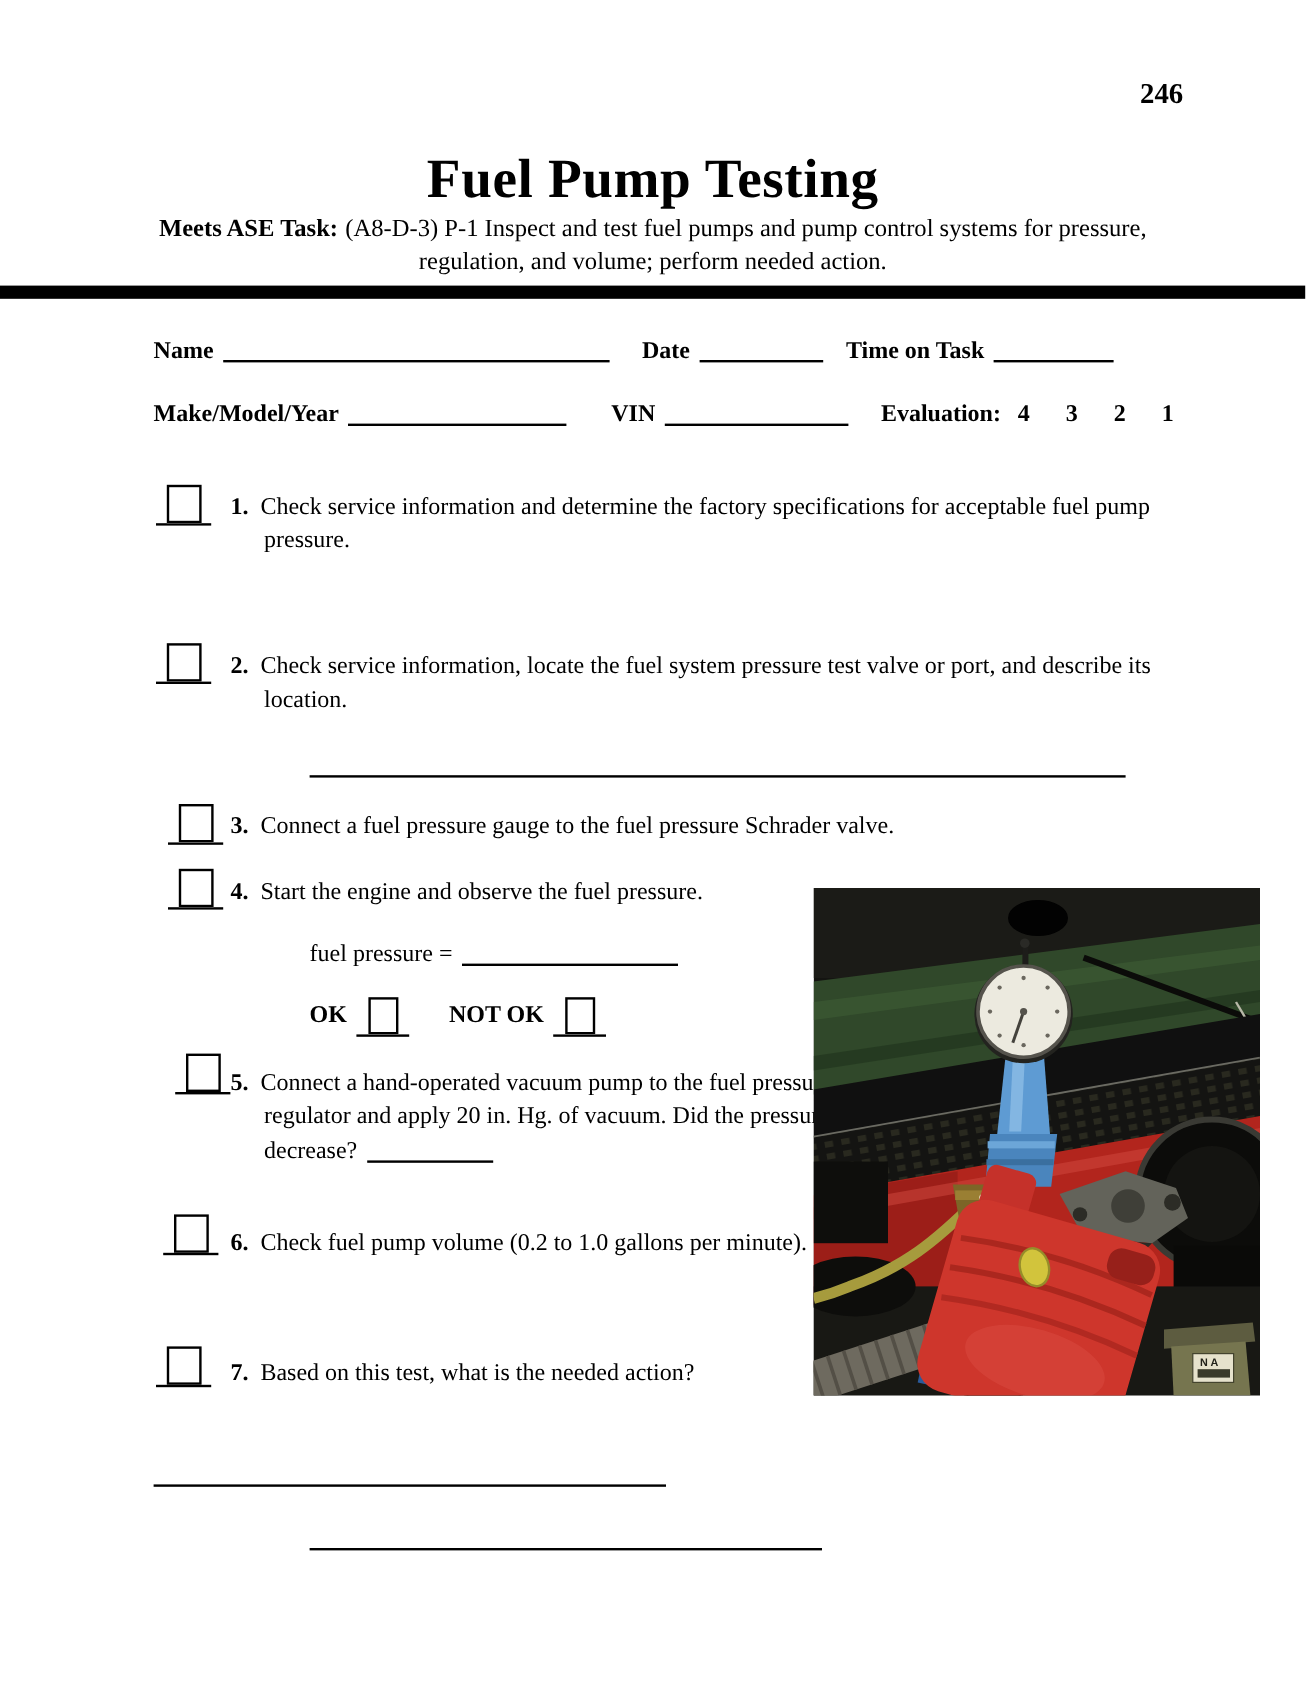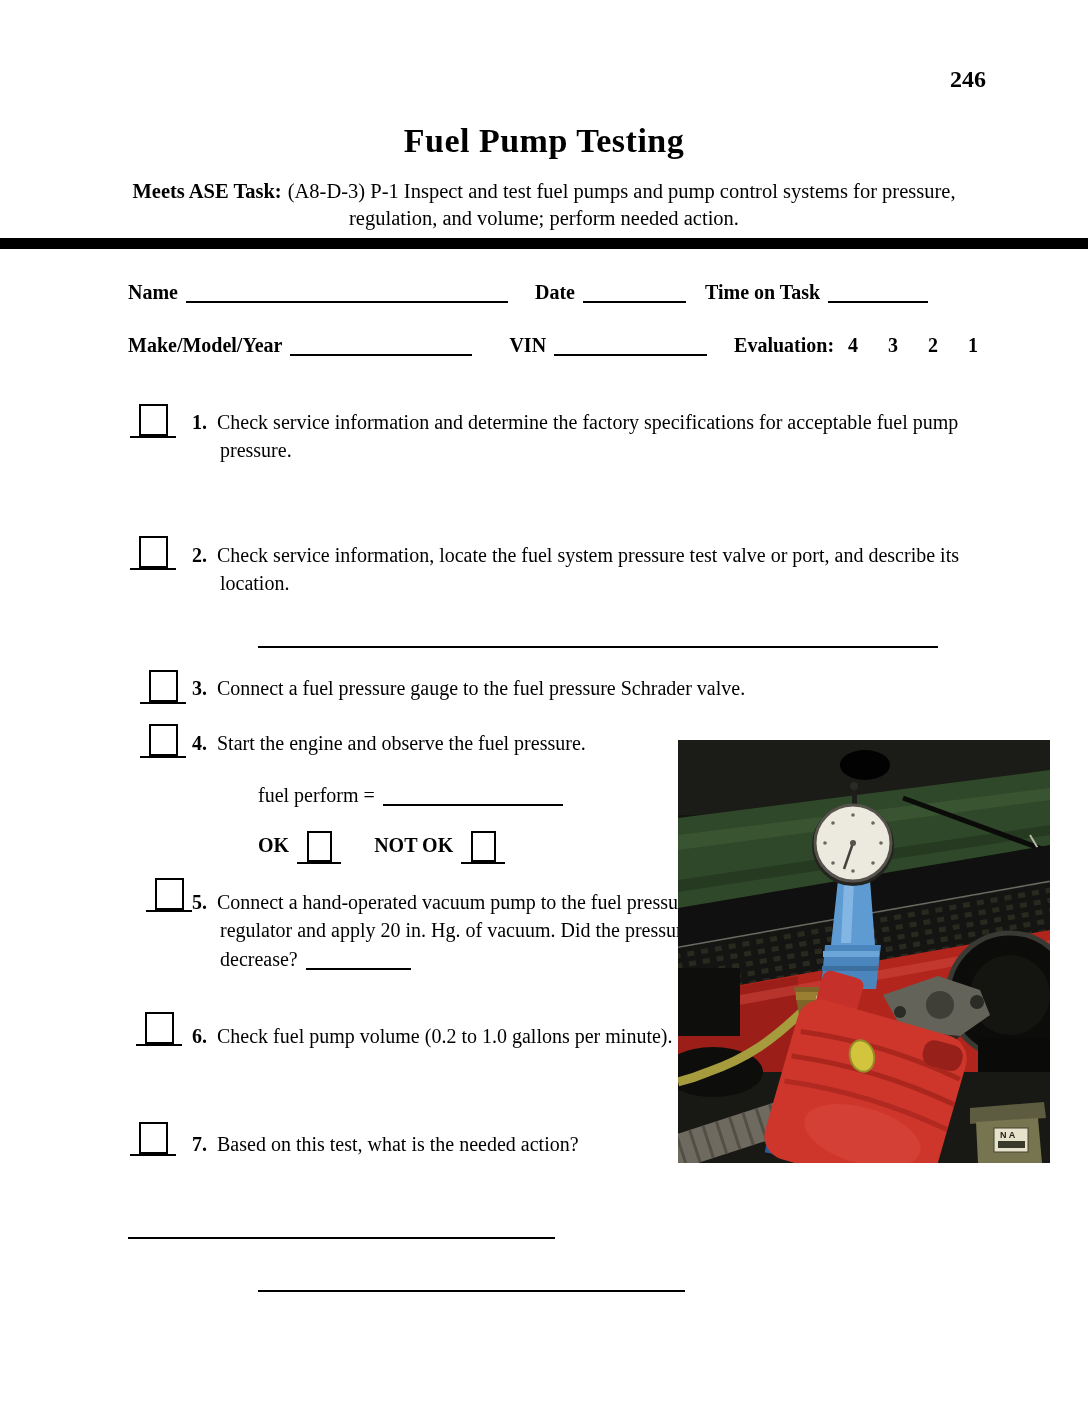--- a/index.html
+++ b/index.html
@@ -3,21 +3,21 @@
 <meta charset="utf-8">
 <style>
   html,body{margin:0;padding:0;background:#ffffff;}
   .page{
     position:relative;width:1088px;height:1408px;background:#ffffff;
     font-family:"Liberation Serif", serif;color:#000;overflow:hidden;
   }
   .b{font-weight:bold;}
   .pgnum{position:absolute;top:66px;left:950px;font-size:24px;font-weight:bold;}
   .title{position:absolute;top:122px;left:0;width:100%;margin:0;text-align:center;
-         font-size:34px;font-weight:bold;letter-spacing:0.5px;}
+         font-size:46px;font-weight:bold;letter-spacing:0.5px;}
   .meets{position:absolute;top:178px;left:104px;width:880px;margin:0;text-align:center;
          font-size:20.5px;line-height:1.32;}
   .meets .b{margin-right:6px;}
   .rule{position:absolute;top:238px;left:0;width:1088px;height:11px;background:#000;}
   .row{position:absolute;left:128px;font-size:20px;white-space:nowrap;}
   .blank{display:inline-block;border-bottom:2px solid #000;height:0.95em;
          margin-left:8px;vertical-align:-4px;}
   .gap22{margin-left:22px;} .gap14{margin-left:14px;} .gap19{margin-left:32px;}
   .evnum{font-weight:bold;margin-left:30px;}
   .evfirst{margin-left:14px;}
@@ -75,21 +75,21 @@
 
   <div class="chk" style="left:140px;top:668px">
       <div class="box"></div>
     </div>
   <div class="step" style="left:192px;top:674px;width:800px"><span class="num">3.</span><span>Connect a fuel pressure gauge to the fuel pressure Schrader valve.</span></div>
 
   <div class="chk" style="left:140px;top:722px">
       <div class="box"></div>
     </div>
   <div class="step" style="left:192px;top:729px;width:488px"><span class="num">4.</span><span>Start the engine and observe the fuel pressure.</span></div>
-  <div class="subline" style="left:258px;top:784px"><span>fuel perform =</span><span class="blank" style="width:180px"></span></div>
+  <div class="subline" style="left:258px;top:784px"><span>fuel pressure =</span><span class="blank" style="width:180px"></span></div>
   <div class="okline" style="left:258px;top:826px">
     <span class="b">OK</span><span class="chk-inline">
         <span class="box2"></span>
       </span>
     <span class="b nok">NOT OK</span><span class="chk-inline">
         <span class="box2"></span>
       </span>
   </div>
 
   <div class="chk" style="left:146px;top:876px">

